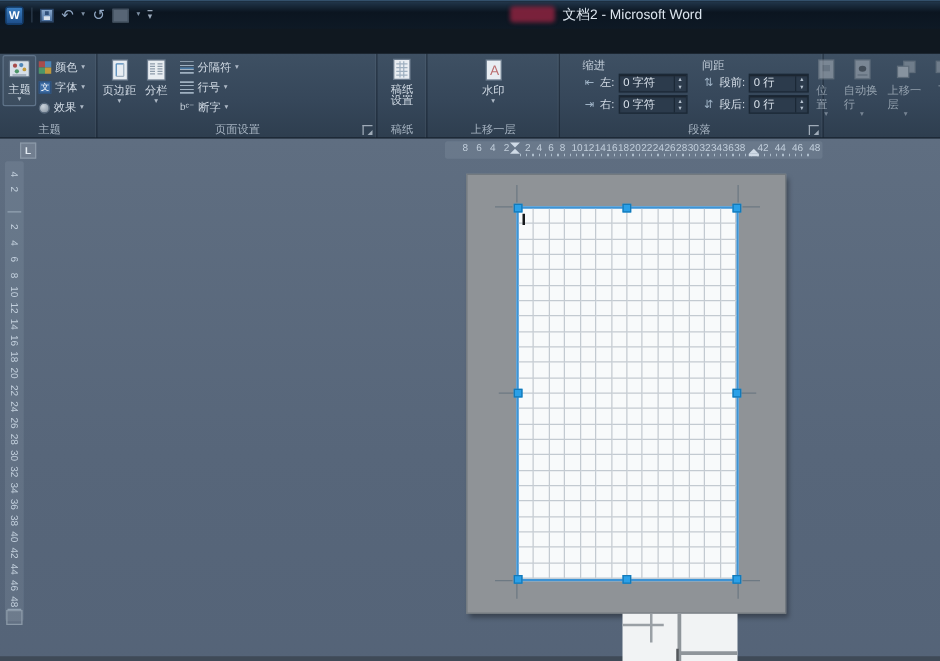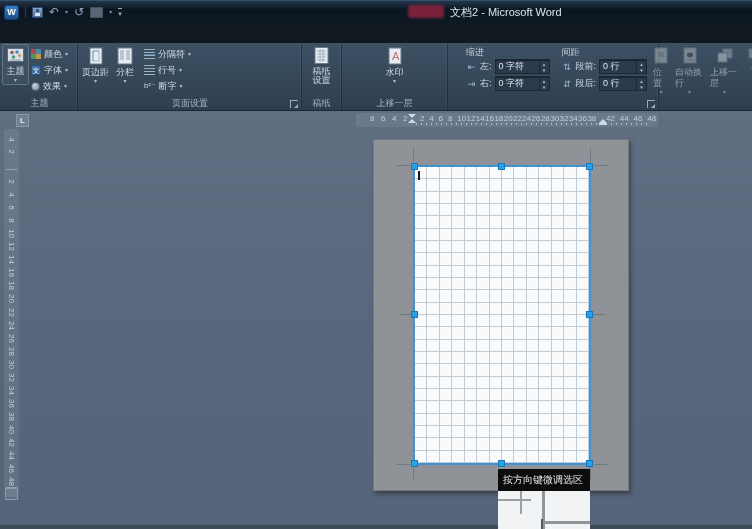--- a/index.html
+++ b/index.html
@@ -312,20 +312,21 @@
             <div class="spin" style="width:48px;">
               <span class="spinval">0 行</span>
               <span class="spinarrows">
                   <i>▴</i>
                   <i>▾</i>
                 </span>
             </div>
           </div>
         </div>
       </div>
+      <div class="glabel">段落</div>
       <div class="launcher"></div>
     </div>
 
     <div class="rgroup disabled" style="left:648px;width:120px;border-right:none;">
       <div class="gcontent" style="padding-left:2px;">
         <div class="mbtn" style="min-width:22px;">
           <svg width="18" height="20" viewBox="0 0 18 20">
             <rect x="3" y="2" width="12" height="15" fill="#aeb6bf" stroke="#7c8791"></rect>
             <rect x="6" y="6" width="6" height="5" fill="#8d97a1"></rect>
           </svg>
@@ -796,21 +797,20 @@
         <div class="cm" style="right:-2px;top:-19px;width:1px;height:14px;"></div>
         <div class="cm" style="left:-19px;bottom:-2px;width:14px;height:1px;"></div>
         <div class="cm" style="left:-2px;bottom:-16px;width:1px;height:12px;"></div>
         <div class="cm" style="right:-19px;bottom:-2px;width:14px;height:1px;"></div>
         <div class="cm" style="right:-2px;bottom:-16px;width:1px;height:12px;"></div>
         <div class="cm" style="right:-16px;top:calc(50% - 1px);width:12px;height:1px;"></div>
         <div class="cm" style="left:-16px;top:calc(50% - 1px);width:12px;height:1px;"></div>
       </div>
     </div>
 
-    <div class="tooltip">按方向键微调选区</div>
 
     <div class="loupe">
       <i style="left:0;top:8px;width:33px;height:2px;background:#9aa0a5;"></i>
       <i style="left:22px;top:0;width:2px;height:23px;background:#9aa0a5;"></i>
       <i style="left:44px;top:0;width:3px;height:39px;background:#8f959a;"></i>
       <i style="left:45px;top:30px;width:47px;height:3px;background:#8f959a;"></i>
       <i style="left:43px;top:28px;width:2px;height:11px;background:#54585c;"></i>
     </div>
 
     <div class="bstrip"></div>

